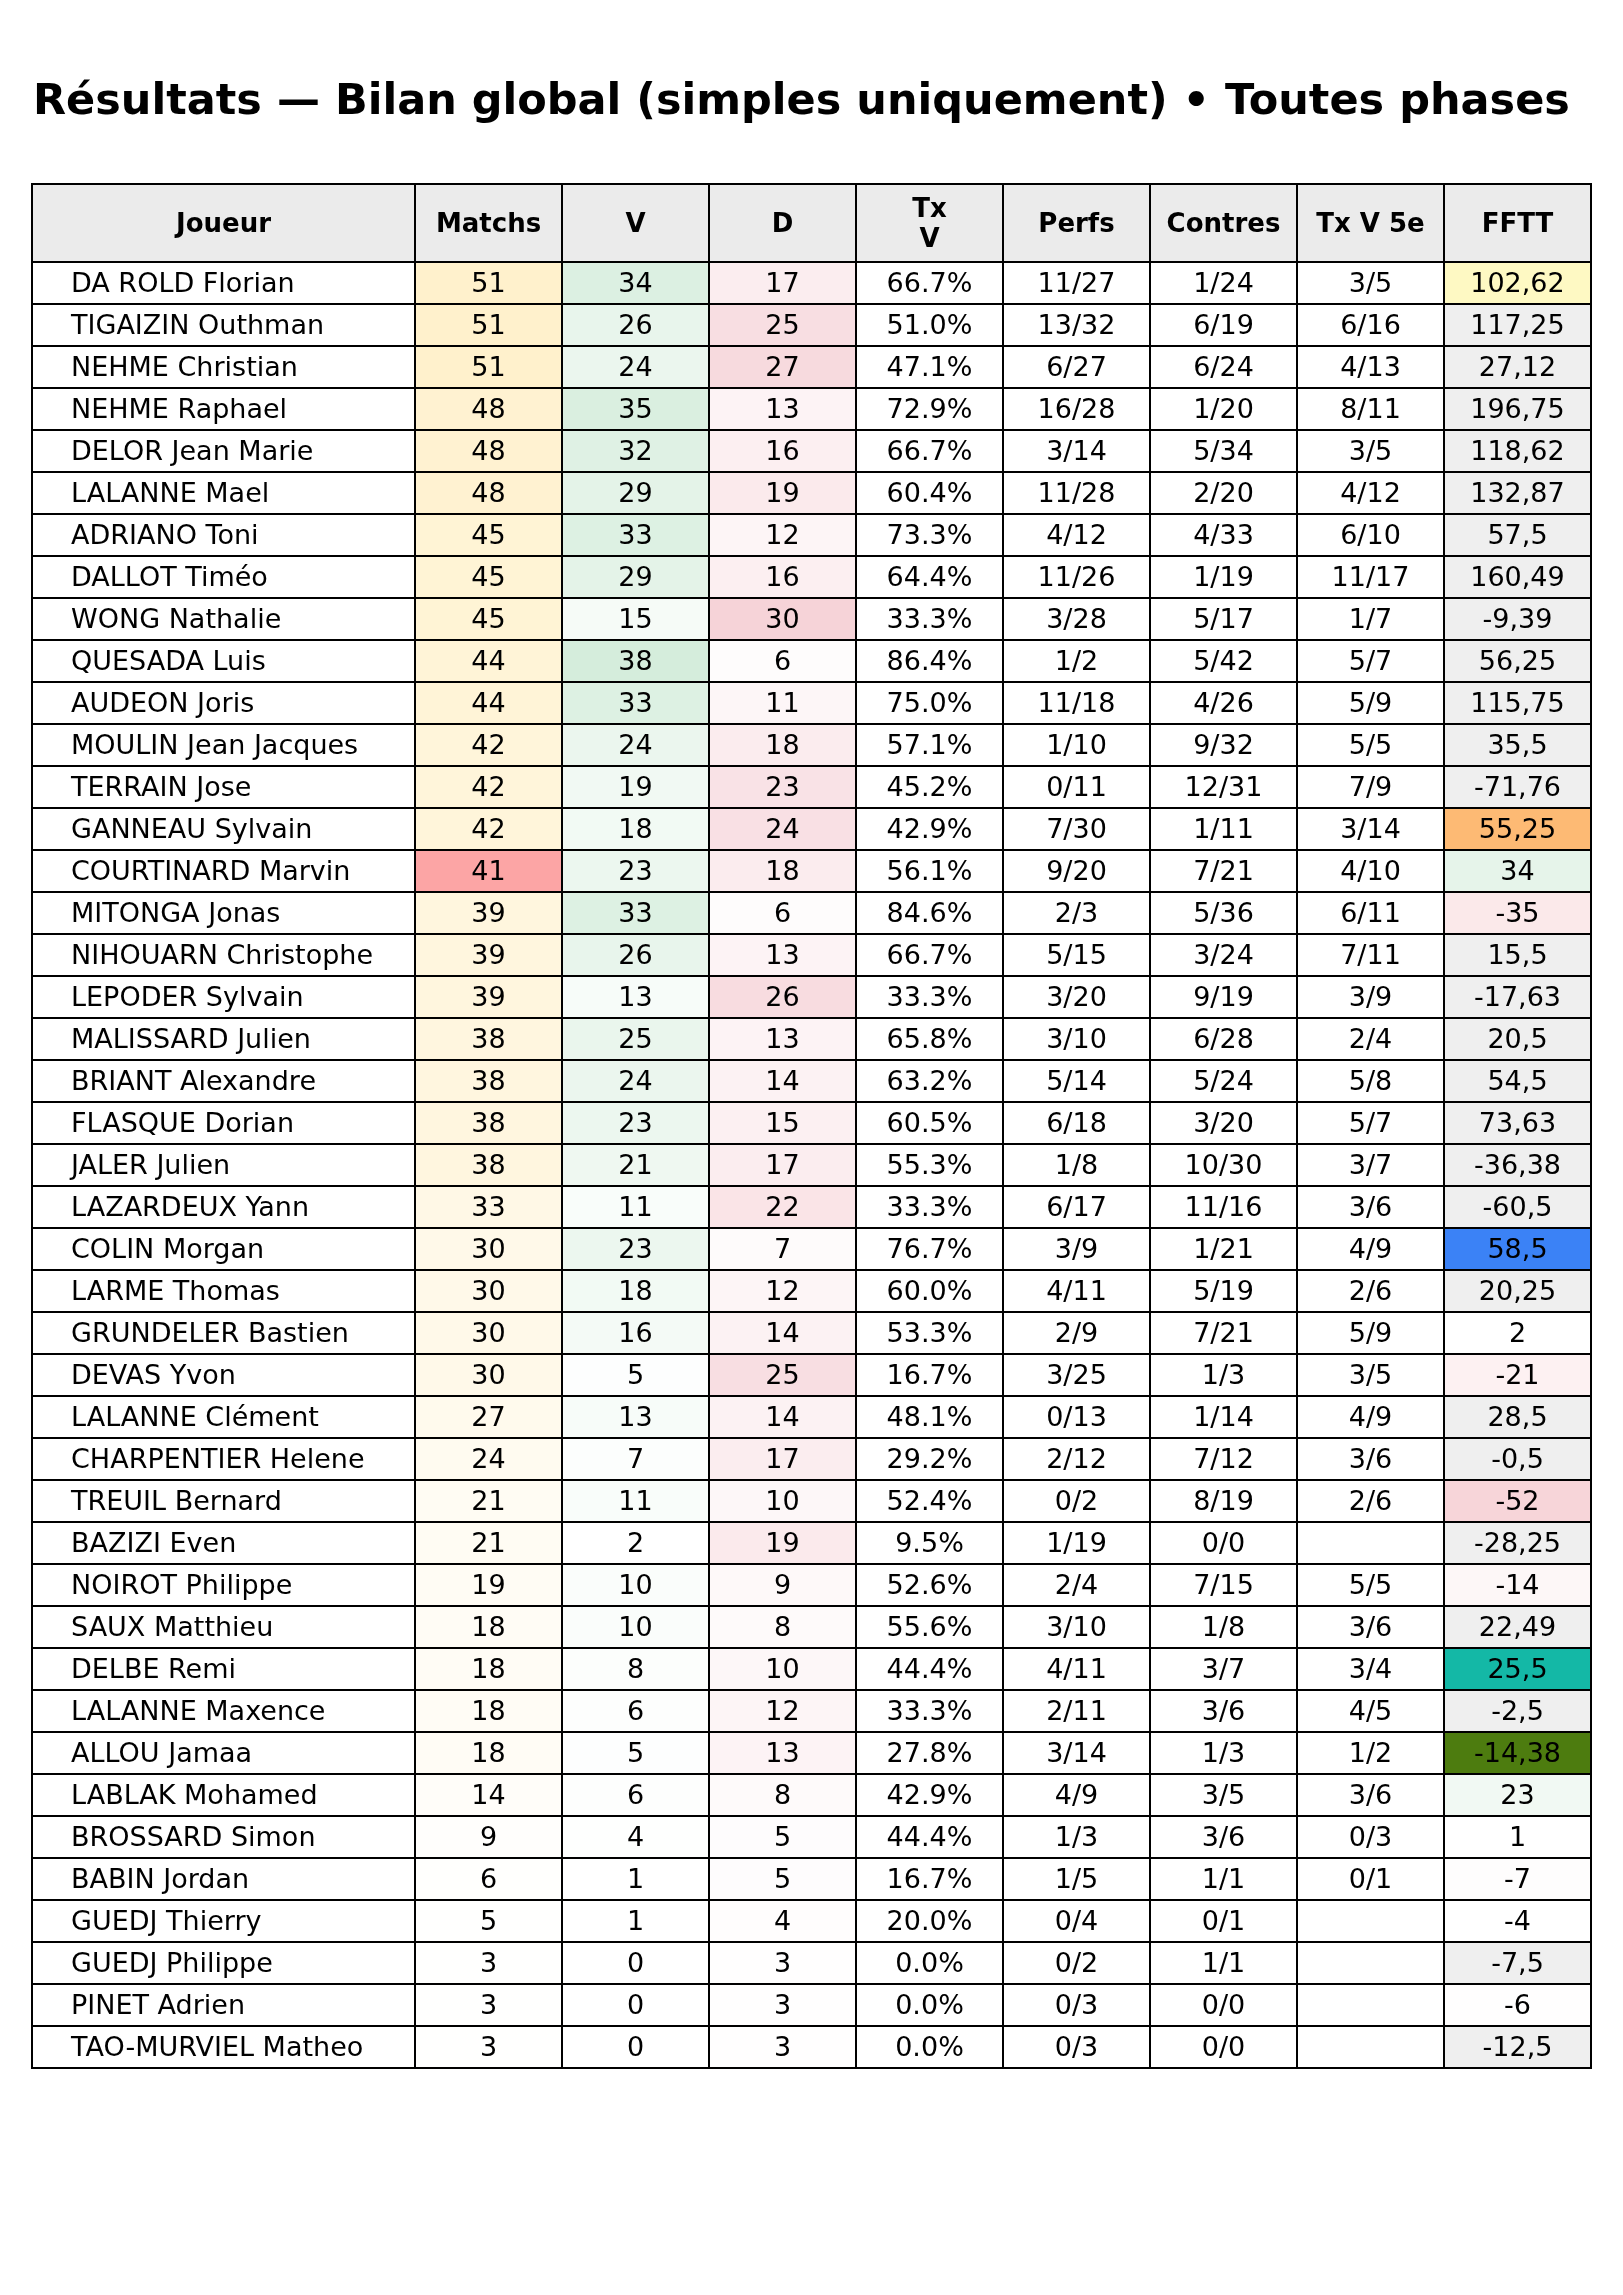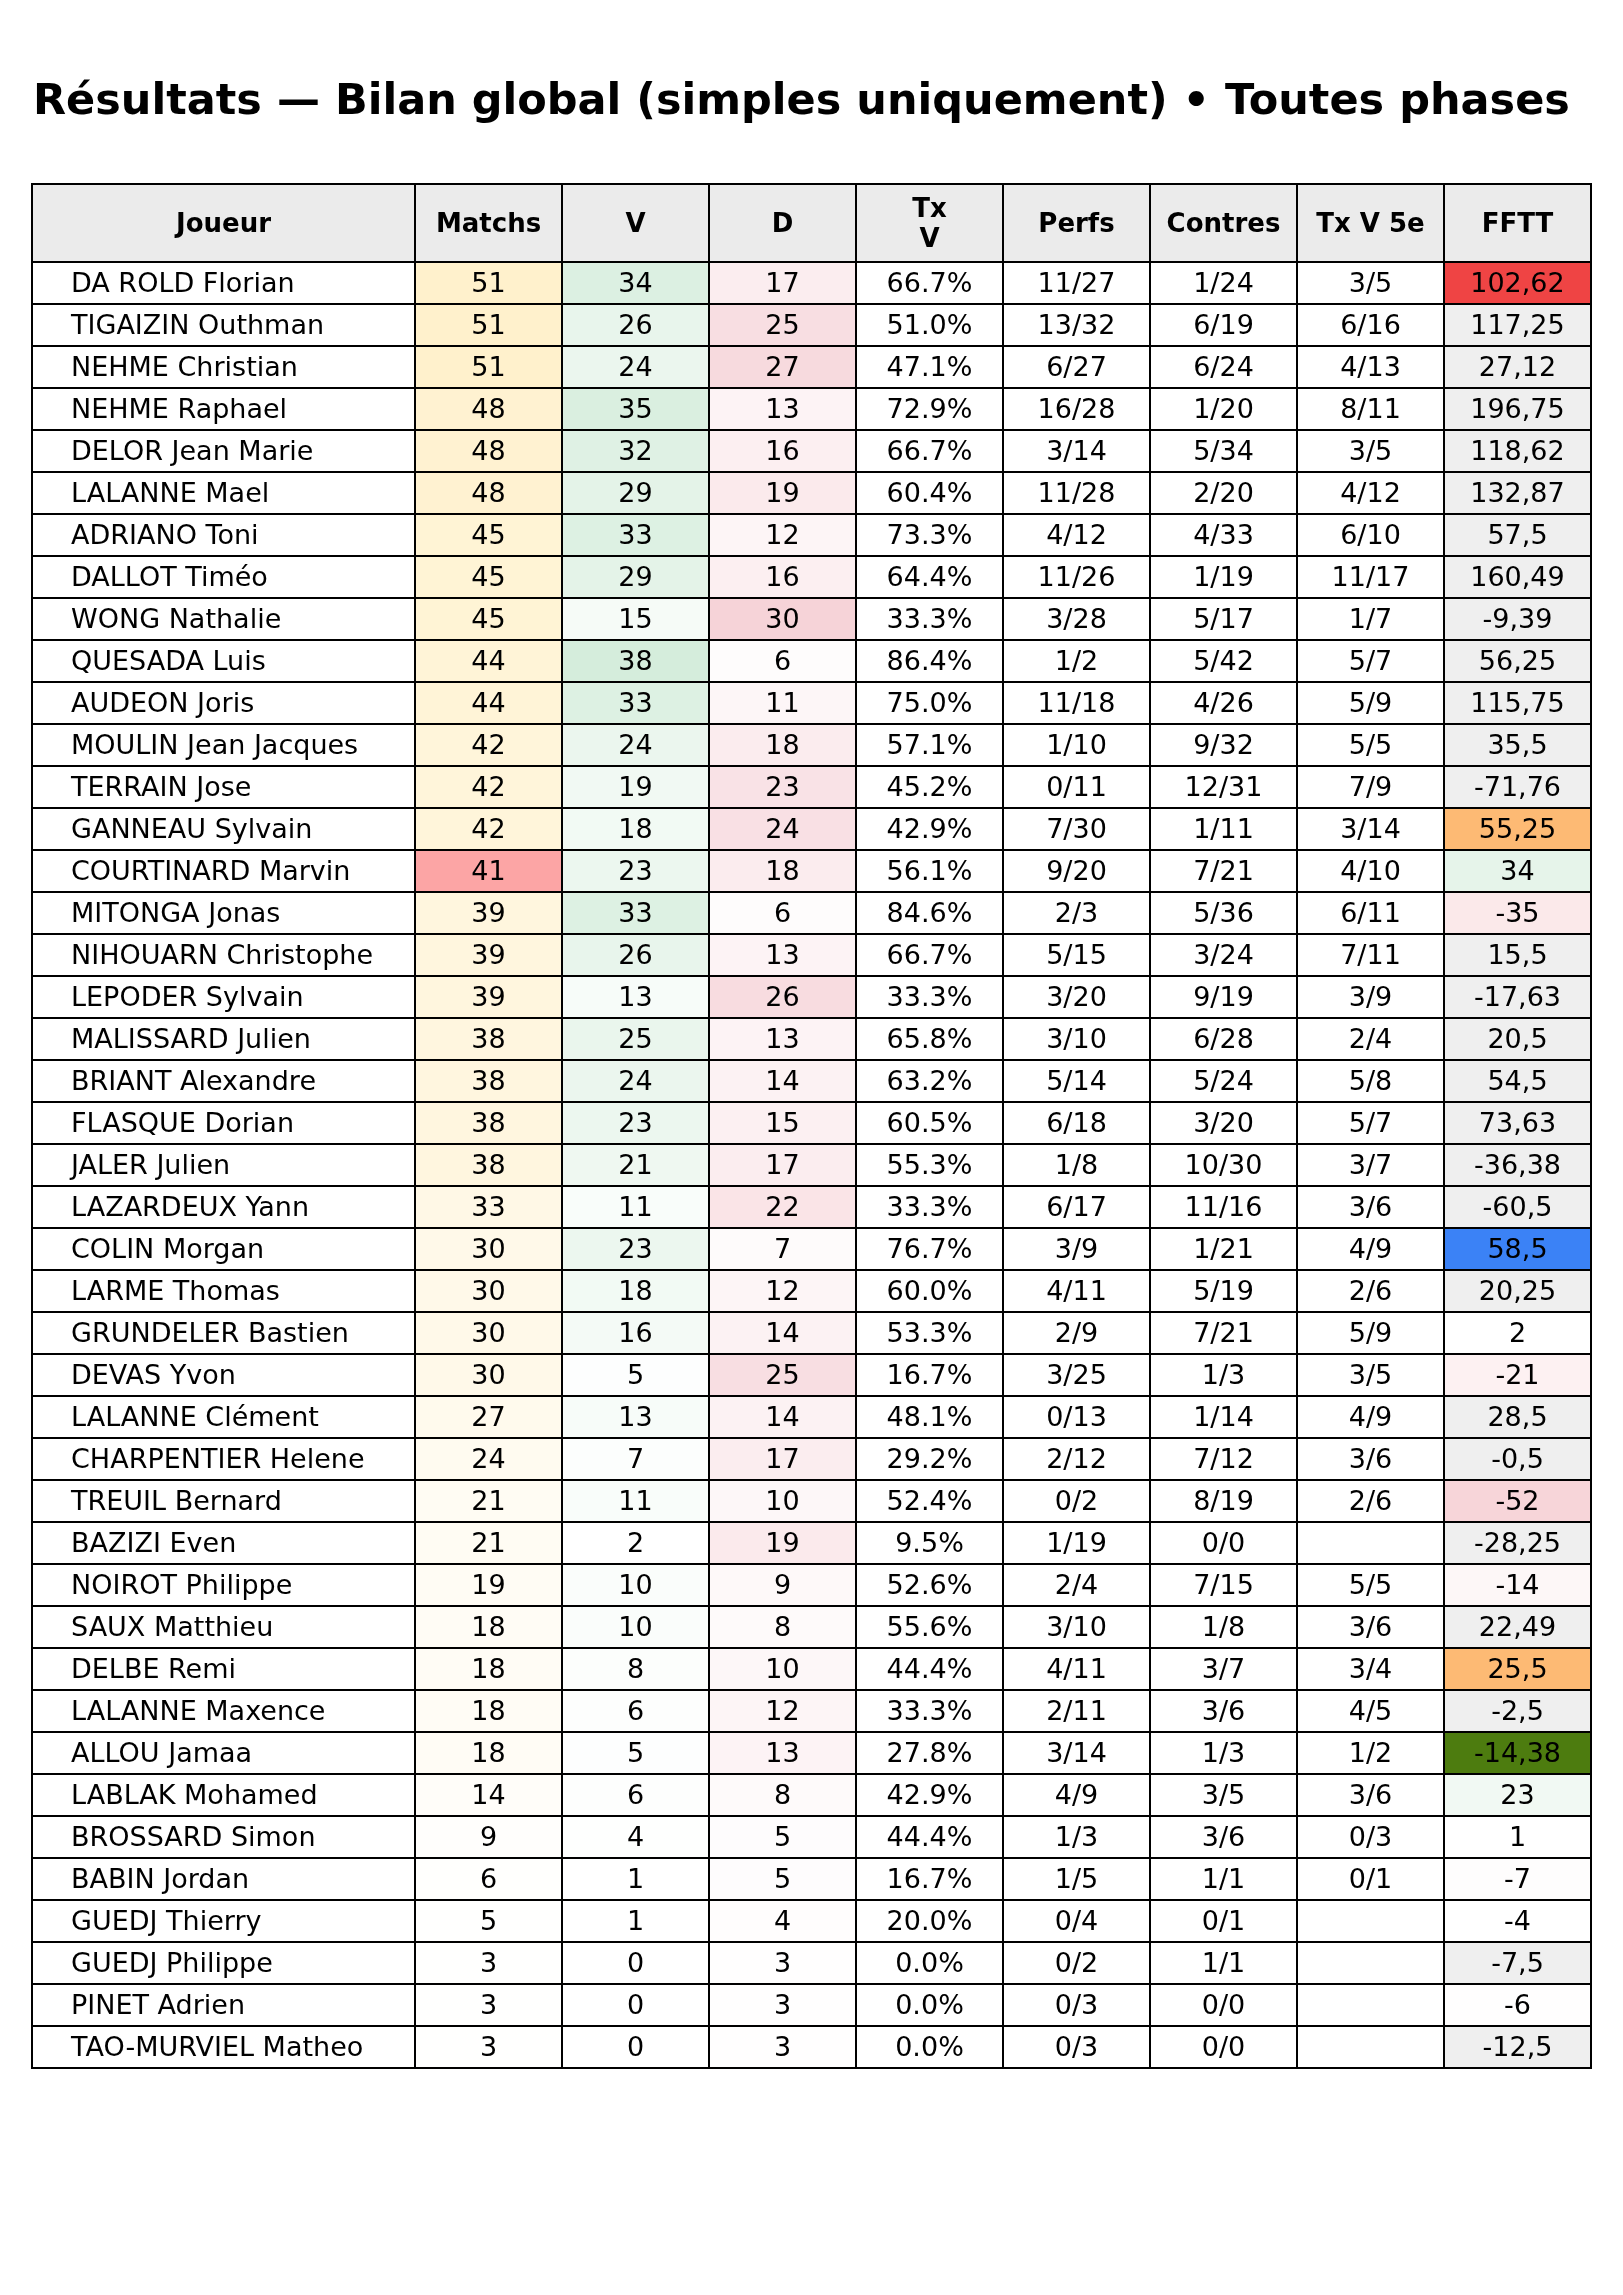--- a/index.html
+++ b/index.html
@@ -46,21 +46,21 @@
   <tbody id="tbody">
       <tr>
         <td class="name">DA ROLD Florian</td>
         <td style="background: rgb(255, 241, 204);">51</td>
         <td style="background: rgb(220, 240, 226);">34</td>
         <td style="background: rgb(251, 237, 239);">17</td>
         <td>66.7%</td>
         <td>11/27</td>
         <td>1/24</td>
         <td>3/5</td>
-        <td style="background: #ef4444;">102,62</td>
+        <td style="background: #fef9c3;">102,62</td>
       </tr>
       <tr>
         <td class="name">TIGAIZIN Outhman</td>
         <td style="background: rgb(255, 241, 204);">51</td>
         <td style="background: rgb(232, 245, 236);">26</td>
         <td style="background: rgb(248, 222, 226);">25</td>
         <td>51.0%</td>
         <td>13/32</td>
         <td>6/19</td>
         <td>6/16</td>
@@ -409,21 +409,21 @@
       </tr>
       <tr>
         <td class="name">DELBE Remi</td>
         <td style="background: rgb(255, 252, 245);">18</td>
         <td style="background: rgb(252, 254, 252);">8</td>
         <td style="background: rgb(253, 247, 248);">10</td>
         <td>44.4%</td>
         <td>4/11</td>
         <td>3/7</td>
         <td>3/4</td>
-        <td style="background: #fdba74; text-align: center;">25,5</td>
+        <td style="background: #14b8a6; text-align: center;">25,5</td>
       </tr>
       <tr>
         <td class="name">LALANNE Maxence</td>
         <td style="background: rgb(255, 252, 245);">18</td>
         <td style="background: rgb(253, 254, 253);">6</td>
         <td style="background: rgb(253, 245, 246);">12</td>
         <td>33.3%</td>
         <td>2/11</td>
         <td>3/6</td>
         <td>4/5</td>

